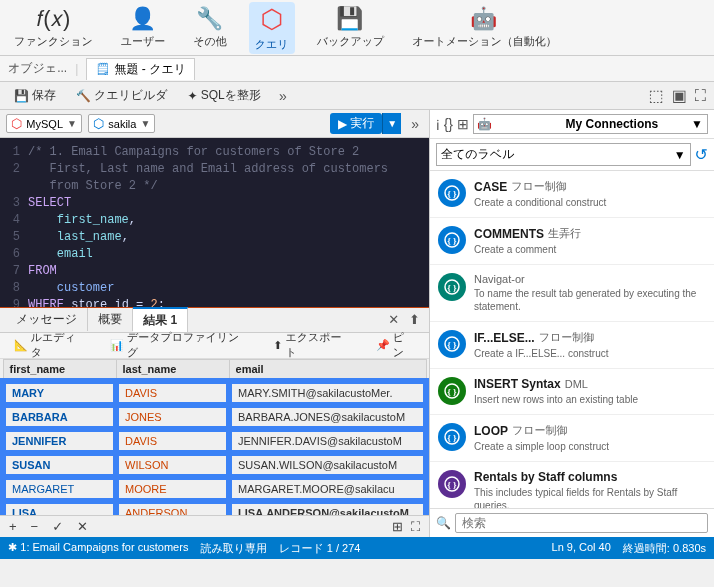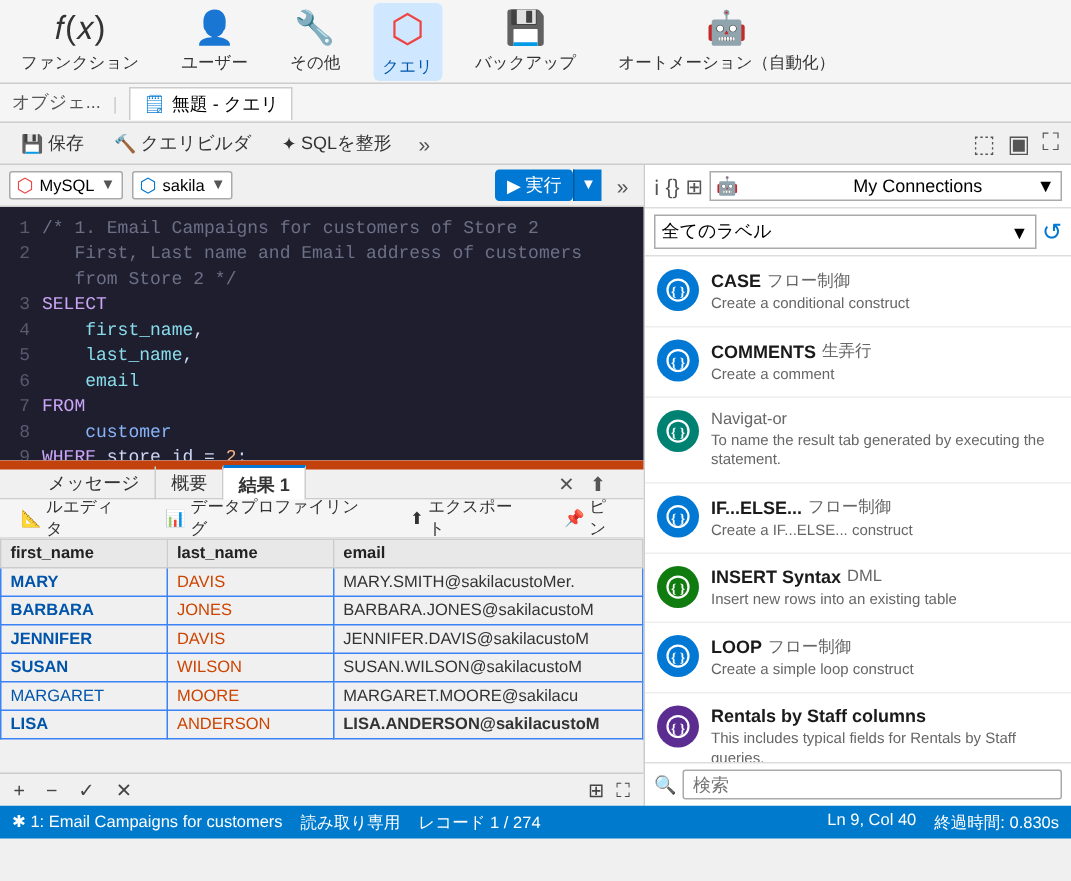--- a/index.html
+++ b/index.html
@@ -144,25 +144,25 @@
     .line-content { flex: 1; white-space: pre; }
     .c-comment { color: #6c7086; }
     .c-kw { color: #cba6f7; }
     .c-field { color: #89dceb; }
     .c-num { color: #fab387; }
     .c-table { color: #89b4fa; }
 
     
     .bottom-tabs {
       background: #f0f0f0;
-      border-top: 6px solid #c2410c;
+      border-top: 1px solid #c2410c;
       border-bottom: 1px solid #ccc;
       display: flex;
       align-items: center;
-      padding: 0 22px;
+      padding: 0 6px;
       height: 26px;
       justify-content: space-between;
     }
     .btabs-left { display: flex; align-items: center; gap: 0; }
     .btab {
       padding: 3px 10px;
       font-size: 12px;
       cursor: pointer;
       border-right: 1px solid #ccc;
       color: #333;
@@ -212,21 +212,21 @@
       border: 1px solid #ccc;
       padding: 3px 6px;
       text-align: left;
       font-weight: bold;
       font-size: 11px;
       color: #222;
       position: sticky;
       top: 0;
     }
     .data-grid td {
-      border: 1px solid #3b82f6;
+      border: 6px solid #3b82f6;
       padding: 3px 6px;
       font-size: 11px;
       white-space: nowrap;
       overflow: hidden;
       max-width: 140px;
       text-overflow: ellipsis;
     }
 
     
     .right-panel {
@@ -610,21 +610,21 @@
   <div class="right-panel">
 
     <div class="conn-bar">
       <div class="conn-icons">
         <span class="conn-icon">ℹ</span>
         <span class="conn-icon">{}</span>
         <span class="conn-icon">⊞</span>
       </div>
       <div class="conn-select">
         <span>🤖</span>
-        <span style="font-weight:400;margin-left:40px;">My Connections</span>
+        <span style="font-weight:700;margin-left:40px;">My Connections</span>
         <span>▼</span>
       </div>
     </div>
 
     <div class="label-filter">
       <div class="label-select">
         <span>全てのラベル</span>
         <span>▼</span>
       </div>
       <span class="refresh-icon">↺</span>

